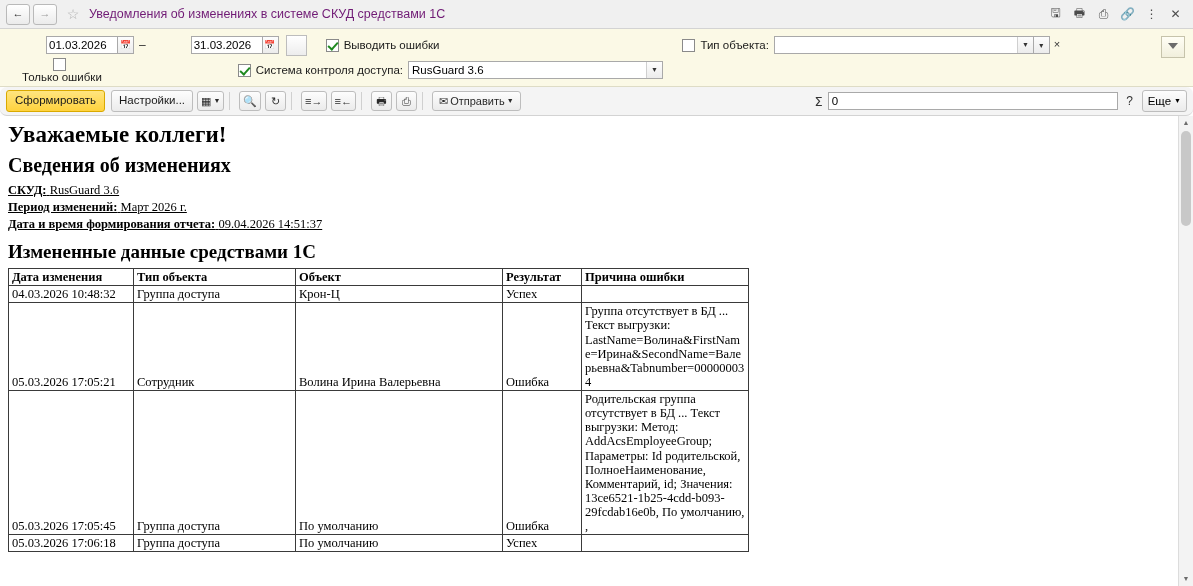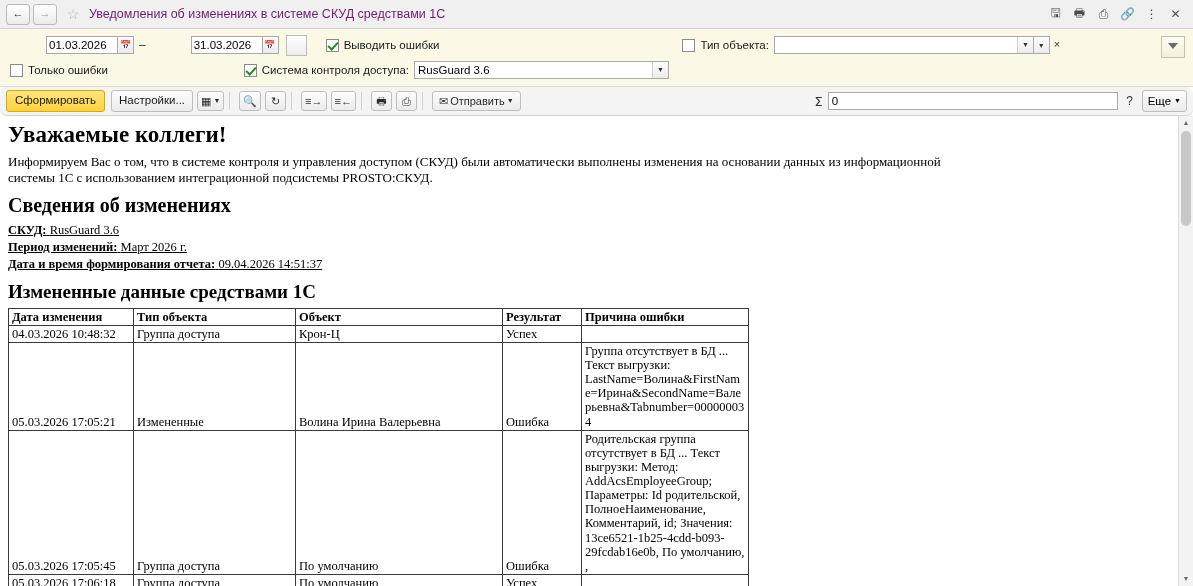--- a/index.html
+++ b/index.html
@@ -466,21 +466,21 @@
       </div>
       <div class="combo type-combo" style="margin-left:5px;">
         <span class="val"></span>
         <span class="arrow">▼</span>
       </div>
       <div class="sel-btn">▾</div>
       <div class="clear-x">×</div>
     </div>
 
     <div class="frow second">
-      <div class="chk" style="margin-left:4px;">
+      <div class="chk" style="margin-left:16px;flex-direction:column;">
         <span class="box"></span>
         <span class="lbl">Только ошибки</span>
       </div>
 
       <div class="chk checked" style="margin-left:136px;">
         <span class="box"></span>
         <span class="lbl">Система контроля доступа:</span>
       </div>
       <div class="combo obj-combo" style="margin-left:5px;">
         <span class="val">RusGuard 3.6</span>
@@ -520,21 +520,20 @@
     <div class="qmark">?</div>
     <div class="more-btn">
       <span>Еще</span>
       <span style="font-size:7px;">▼</span>
     </div>
   </div>
 
   <div class="report-wrap">
     <div class="report">
       <h1 class="rep-h1">Уважаемые коллеги!</h1>
-      <p class="rep-p">Информируем Вас о том, что в системе контроля и управления доступом (СКУД) были автоматически выполнены изменения на основании данных из информационной системы 1С с использованием интеграционной подсистемы PROSTO:СКУД.</p>
       <h2 class="rep-h2">Сведения об изменениях</h2>
 
       <div class="meta-line">
         <b>СКУД:</b>
         <span>RusGuard 3.6</span>
       </div>
       <div class="meta-line">
         <b>Период изменений:</b>
         <span>Март 2026 г.</span>
       </div>
@@ -558,21 +557,21 @@
         <tbody>
           <tr>
             <td class="c-date">04.03.2026 10:48:32</td>
             <td class="c-type">Группа доступа</td>
             <td class="c-obj">Крон-Ц</td>
             <td class="c-res">Успех</td>
             <td class="c-err err-cell"></td>
           </tr>
           <tr>
             <td class="c-date">05.03.2026 17:05:21</td>
-            <td class="c-type">Измененные</td>
+            <td class="c-type">Сотрудник</td>
             <td class="c-obj">Волина Ирина Валерьевна</td>
             <td class="c-res">Ошибка</td>
             <td class="c-err err-cell">Группа отсутствует в БД ... Текст выгрузки: LastName=Волина&amp;FirstName=Ирина&amp;SecondName=Валерьевна&amp;Tabnumber=000000034</td>
           </tr>
           <tr>
             <td class="c-date">05.03.2026 17:05:45</td>
             <td class="c-type">Группа доступа</td>
             <td class="c-obj">По умолчанию</td>
             <td class="c-res">Ошибка</td>
             <td class="c-err err-cell">Родительская группа отсутствует в БД ... Текст выгрузки: Метод: AddAcsEmployeeGroup; Параметры: Id родительской, ПолноеНаименование, Комментарий, id; Значения: 13ce6521-1b25-4cdd-b093-29fcdab16e0b, По умолчанию, , </td>

